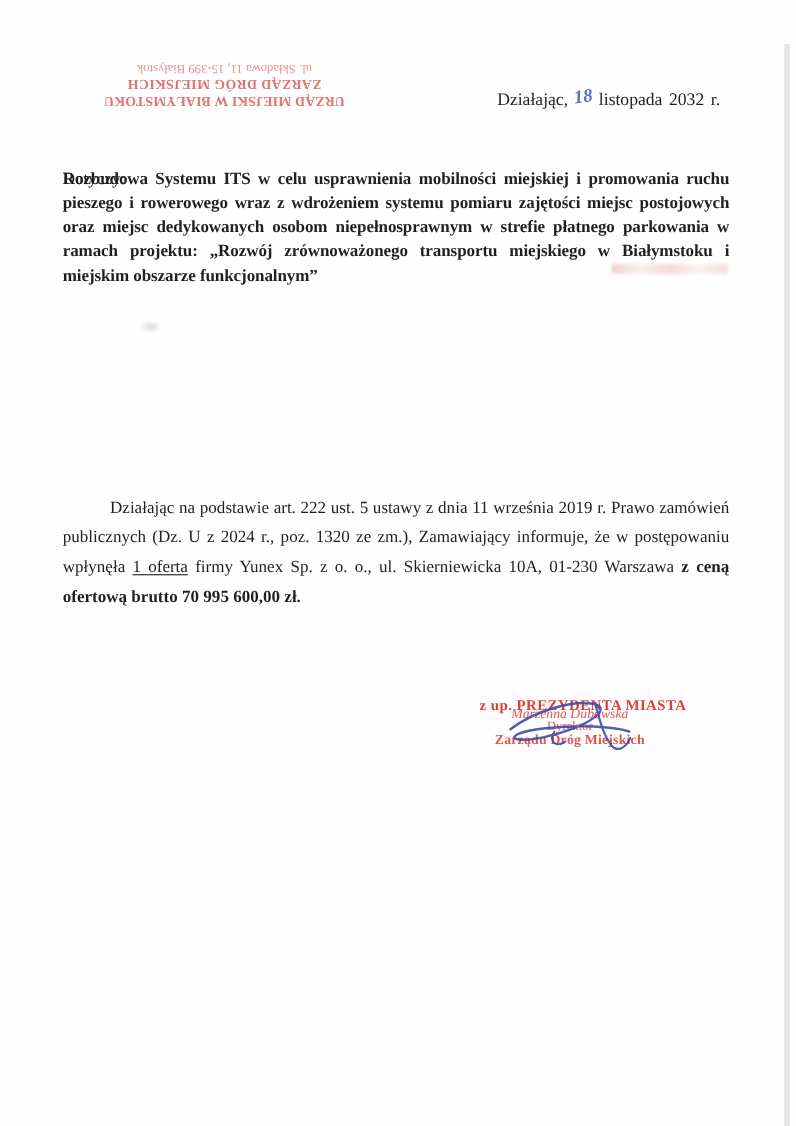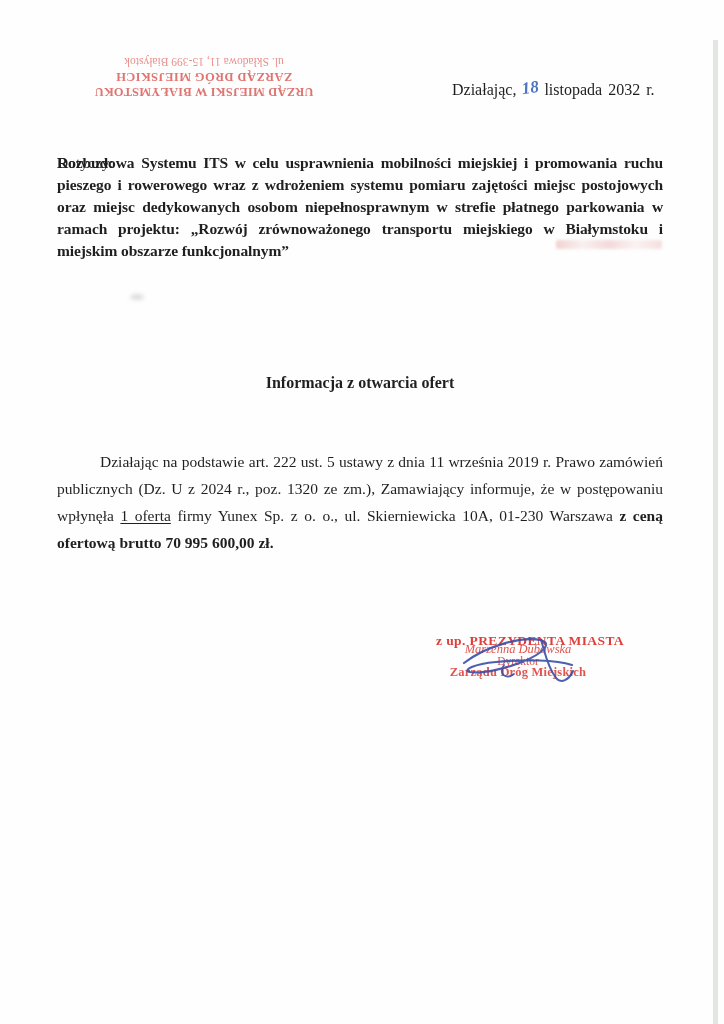--- a/index.html
+++ b/index.html
@@ -132,21 +132,20 @@
   <div class="subject">
     <span class="subject-label">Dotyczy:</span>
     <div class="subject-body">Rozbudowa Systemu ITS w celu usprawnienia mobilności miejskiej i promowania ruchu pieszego i rowerowego wraz z wdrożeniem systemu pomiaru zajętości miejsc postojowych oraz miejsc dedykowanych osobom niepełnosprawnym w strefie płatnego parkowania w ramach projektu: „Rozwój zrównoważonego transportu miejskiego w Białymstoku i miejskim obszarze funkcjonalnym”</div>
   </div>
 
   <div class="faint-artifact"></div>
   <div class="faint-dot"></div>
   <div class="scan-streak"></div>
 
 
-  <h1 class="heading">Informacja z otwarcia ofert</h1>
 
   <p class="para para1"><span>Działając na podstawie art. 222 ust. 5 ustawy z dnia 11 września 2019 r. Prawo zamówień publicznych (Dz. U z 2024 r., poz. 1320 ze zm.), Zamawiający informuje, że w postępowaniu wpłynęła </span><span class="u">1 oferta</span><span> firmy Yunex Sp. z o. o., ul. Skierniewicka 10A, 01-230 Warszawa </span><span class="b">z ceną ofertową brutto 70 995 600,00 zł.</span></p>
 
 
   <div class="sig-authority" style="color:#df3f39">z up. PREZYDENTA MIASTA</div>
   <div class="sig-lines" style="color:#e05550">
     <div class="sig-name">Marzenna Dubowska</div>
     <div class="sig-title">Dyrektor</div>
     <div class="sig-org">Zarządu Dróg Miejskich</div>
   </div>

